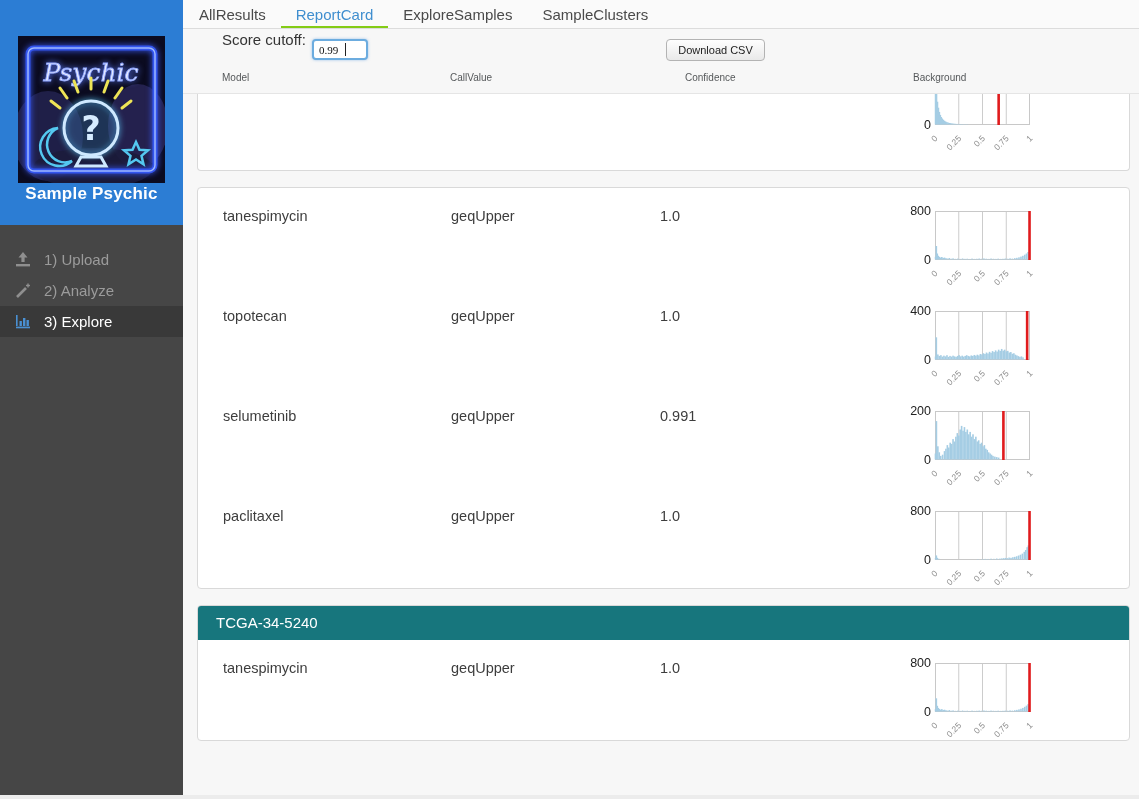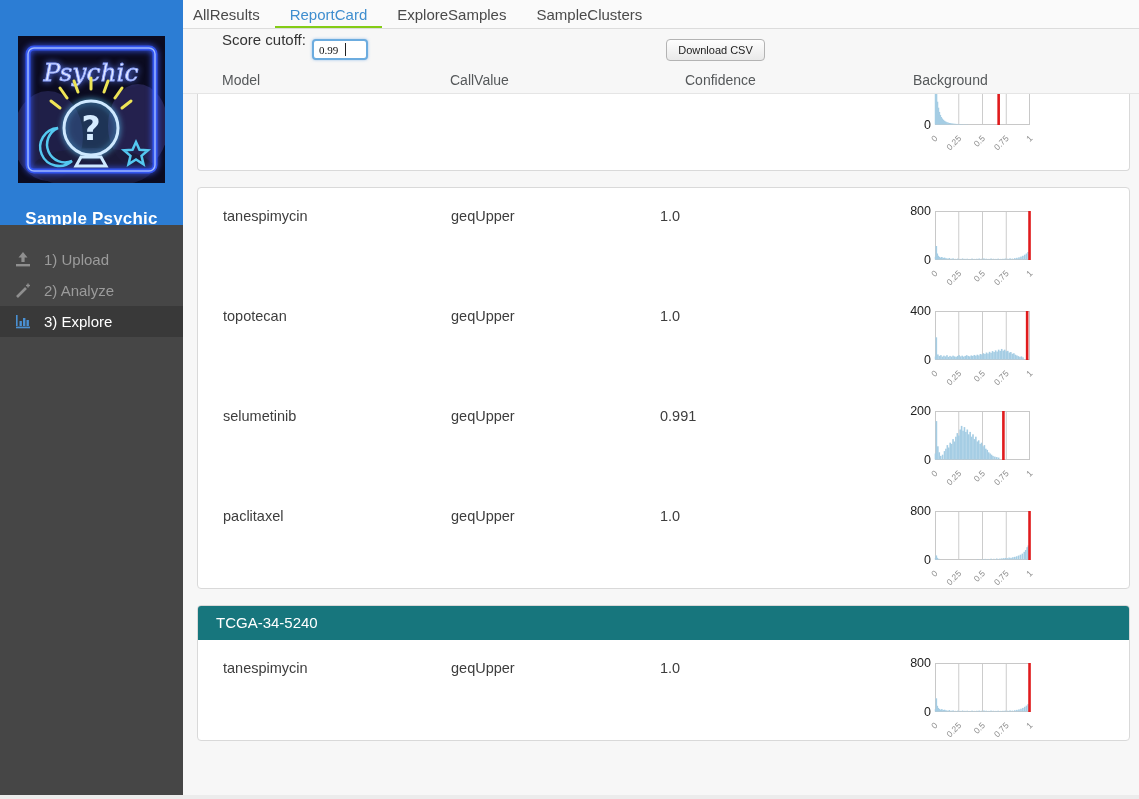--- a/index.html
+++ b/index.html
@@ -5,43 +5,43 @@
   html,body{margin:0;padding:0}
   body{
     width:1139px;height:799px;position:relative;overflow:hidden;
     background:#ececec;font-family:"Liberation Sans",sans-serif;
     -webkit-font-smoothing:antialiased;
   }
   
   #sidebar{position:absolute;left:0;top:0;width:183px;height:795px;background:#464646}
   .side-blue{height:225px;background:#2c7dd4;overflow:hidden}
   .logo-wrap{width:147px;height:147px;margin:36px auto 0}
-  .app-title{color:#fff;font-weight:bold;font-size:17px;text-align:center;margin-top:26px;letter-spacing:.2px}
+  .app-title{color:#fff;font-weight:bold;font-size:17px;text-align:center;margin-top:1px;letter-spacing:.2px}
   .side-nav{padding-top:19px}
   .nav-item{height:31px;display:flex;align-items:center;padding-left:13px;cursor:pointer}
   .nav-item .ico{width:20px;margin-right:11px;display:flex;justify-content:center}
   .nav-label{font-size:15px;color:#9b9b9b}
   .nav-item.active{background:#393939}
   .nav-item.active .nav-label{color:#ffffff}
   
   #main{position:absolute;left:183px;top:0;width:956px;height:795px;background:#f7f7f7}
-  #tabbar{height:28px;border-bottom:1px solid #dcdcdc;display:flex;padding-left:5px;background:#fafafa}
+  #tabbar{height:28px;border-bottom:1px solid #dcdcdc;display:flex;padding-left:11px;background:#fafafa}
   .tab{font-size:15px;color:#4a4a4a;padding:6px 15px 0 15px;cursor:pointer;box-sizing:border-box}
   .tab:first-child{padding-left:5px}
   .tab.active{color:#3f8ecf;border-bottom:2px solid #84cc16}
   #controls{position:relative;height:64px;border-bottom:1px solid #e5e5e5}
   .score-label{position:absolute;left:39px;top:2px;font-size:15px;color:#333}
   #cutoff{position:absolute;left:129px;top:10px;width:42px;height:15px;border:2px solid #6cacdf;
     border-radius:4px;box-shadow:0 0 3px rgba(80,150,220,.55);font-size:11px;padding:1px 5px;
     outline:none;font-family:Liberation Serif, serif;color:#111}
   .fake-caret{position:absolute;left:162px;top:14px;width:1px;height:13px;background:#222}
   .dl-btn{position:absolute;left:483px;top:10px;width:99px;height:22px;font-size:11px;color:#222;
     background:linear-gradient(#fefefe,#e9e9e9);border:1px solid #b3b3b3;border-radius:4px;
     font-family:"Liberation Sans",sans-serif;cursor:pointer}
-  .col-h{position:absolute;top:43px;font-size:14px;color:#55585a}
+  .col-h{position:absolute;top:43px;font-size:10px;color:#55585a}
   .col-model{left:39px}.col-call{left:267px}.col-conf{left:502px}.col-bg{left:730px}
   #content{position:relative;height:702px;overflow:hidden;padding-left:14px;box-sizing:border-box}
   .card{width:931px;background:#fff;border:1px solid #d9d9d9;border-radius:4px;position:relative;margin-bottom:16px}
   .card.partial{border-top:none;border-radius:0 0 4px 4px;height:76px;overflow:hidden}
   .card-header{background:#17767d;color:#fff;font-size:15px;height:34px;line-height:34px;
     padding-left:18px;border-radius:3px 3px 0 0}
   .card-body{position:relative}
   .row{position:relative;height:100px}
   .card.partial .row{height:76px}
   .cell{position:absolute;top:20px;font-size:14.5px;color:#3d3d3d}

